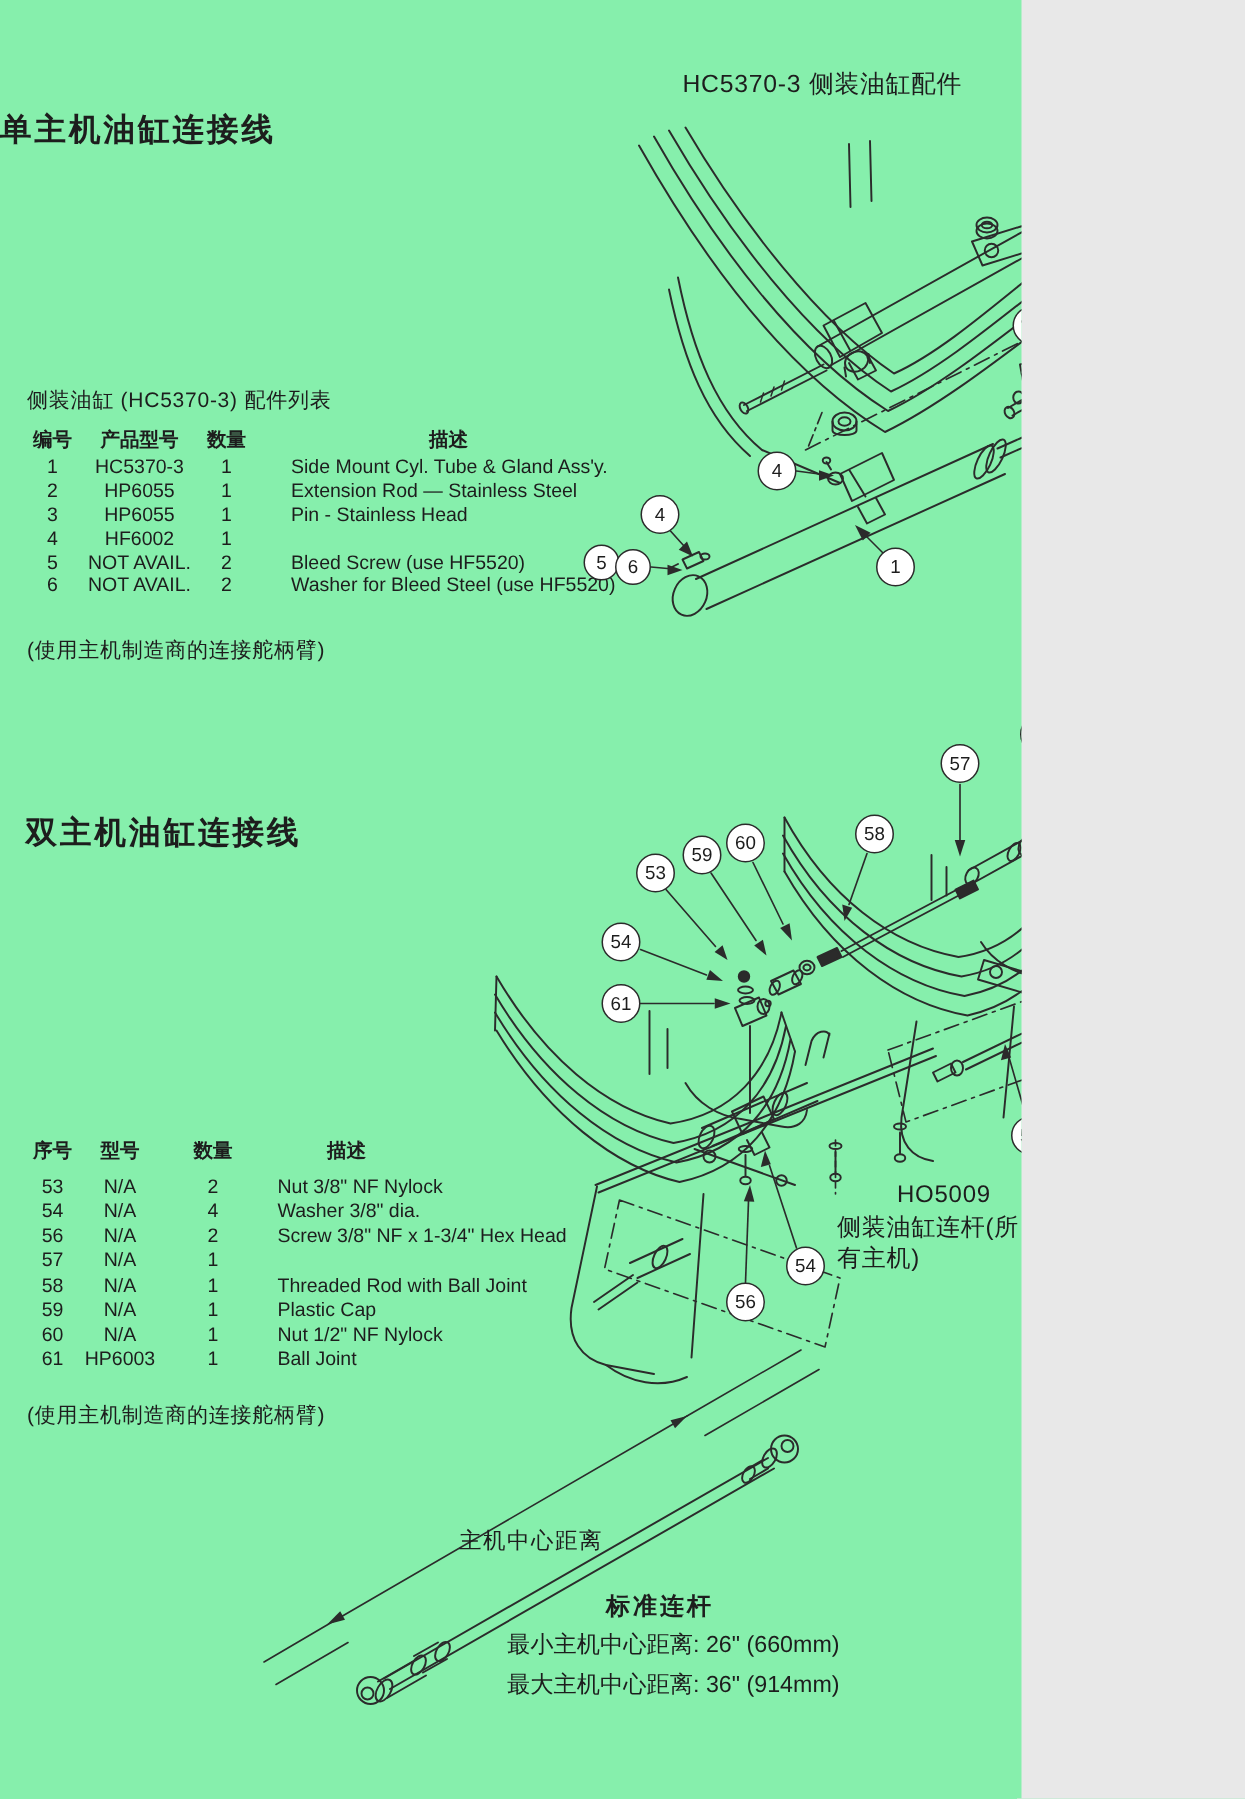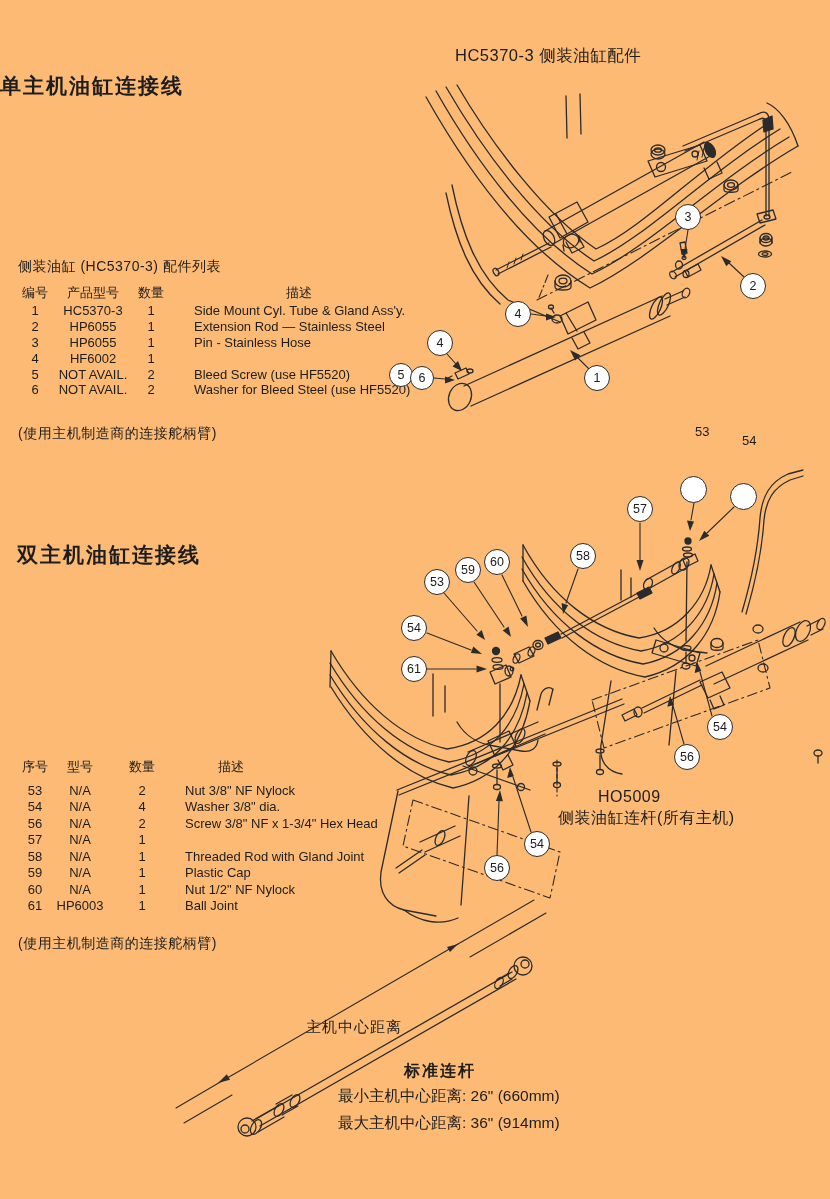--- a/index.html
+++ b/index.html
@@ -1,26 +1,26 @@
 <!DOCTYPE html>
 <html><head>
 <meta charset="utf-8">
 <style>
   html,body{margin:0;padding:0;background:#e8e8e8;}
-  .page{position:relative;width:830px;height:1199px;background:#fdba74;overflow:hidden;
+  .page{position:relative;width:681px;height:1199px;background:#86efac;overflow:hidden;
         font-family:"Liberation Sans",sans-serif;color:#1d1d1d;}
   .abs{position:absolute;}
   .title{font-size:16.5px;font-weight:500;letter-spacing:0.5px;}
   .h{font-size:21px;font-weight:600;letter-spacing:2px;}
   .note{font-size:14px;letter-spacing:0.5px;text-align:right;}
   .t-title{font-size:14px;font-weight:500;letter-spacing:0.5px;}
   .trow{display:grid;font-size:13px;line-height:15.9px;}
   .t1{grid-template-columns:34px 82px 34px 1fr;}
   .t2{grid-template-columns:30px 60px 64px 1fr;line-height:16.5px;}
-  .thead{font-weight:400;}
+  .thead{font-weight:700;}
   .t1.thead{margin-top:9px;margin-bottom:2px;}
   .t2.thead{margin-top:38px;margin-bottom:7px;}
   .c-no,.c-part,.c-qty{text-align:center;}
   .t1 .c-desc{padding-left:26px;}
   .t1.thead .c-desc{padding-left:0;text-align:center;}
   .t2 .c-desc{padding-left:11px;}
   .t2.thead .c-desc{padding-left:44px;}
   .bl{position:absolute;width:26px;height:26px;box-sizing:border-box;border:1.4px solid #2b2b2b;
       border-radius:50%;background:#fff;display:flex;align-items:center;justify-content:center;
       font-size:12.5px;color:#1d1d1d;}
@@ -328,21 +328,21 @@
     <div class="trow t1">
       <span class="c-no">2</span>
       <span class="c-part">HP6055</span>
       <span class="c-qty">1</span>
       <span class="c-desc">Extension Rod — Stainless Steel</span>
     </div>
     <div class="trow t1">
       <span class="c-no">3</span>
       <span class="c-part">HP6055</span>
       <span class="c-qty">1</span>
-      <span class="c-desc">Pin - Stainless Hose</span>
+      <span class="c-desc">Pin - Stainless Head</span>
     </div>
     <div class="trow t1">
       <span class="c-no">4</span>
       <span class="c-part">HF6002</span>
       <span class="c-qty">1</span>
     </div>
     <div class="trow t1">
       <span class="c-no">5</span>
       <span class="c-part">NOT AVAIL.</span>
       <span class="c-qty">2</span>
@@ -390,21 +390,21 @@
     </div>
     <div class="trow t2">
       <span class="c-no">57</span>
       <span class="c-part">N/A</span>
       <span class="c-qty">1</span>
     </div>
     <div class="trow t2">
       <span class="c-no">58</span>
       <span class="c-part">N/A</span>
       <span class="c-qty">1</span>
-      <span class="c-desc">Threaded Rod with Gland Joint</span>
+      <span class="c-desc">Threaded Rod with Ball Joint</span>
     </div>
     <div class="trow t2">
       <span class="c-no">59</span>
       <span class="c-part">N/A</span>
       <span class="c-qty">1</span>
       <span class="c-desc">Plastic Cap</span>
     </div>
     <div class="trow t2">
       <span class="c-no">60</span>
       <span class="c-part">N/A</span>

